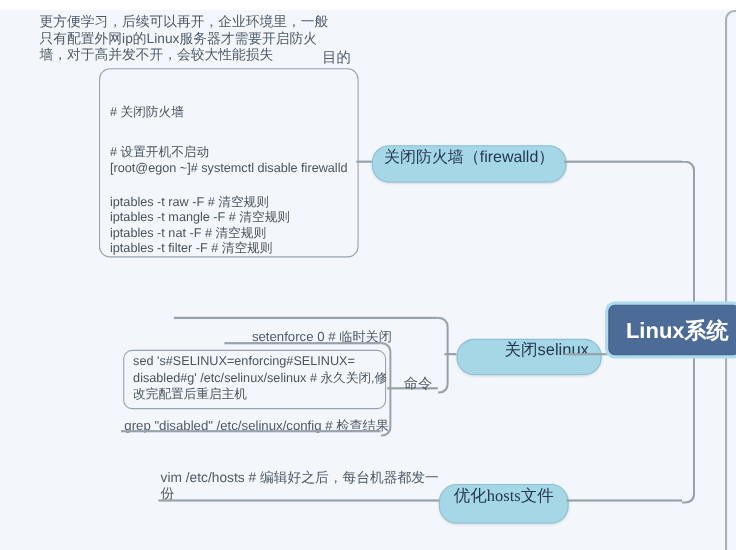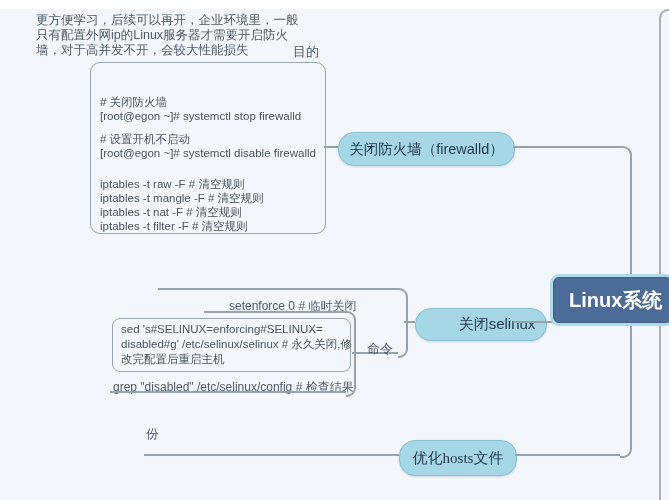--- a/index.html
+++ b/index.html
@@ -13,21 +13,21 @@
   .line{position:absolute;height:0;border-top:2px solid #98a2ac;}
   .elbow{position:absolute;}
   .elbow.top{border-top:2px solid #98a2ac;border-right:2px solid #98a2ac;border-top-right-radius:9px;}
   .elbow.bottom{border-bottom:2px solid #98a2ac;border-right:2px solid #98a2ac;border-bottom-right-radius:9px;}
   .bracket{position:absolute;border-top:2px solid #98a2ac;border-right:2px solid #98a2ac;border-bottom:2px solid #98a2ac;border-radius:0 9px 9px 0;}
   
   .box{position:absolute;border:1.5px solid #9aa4ae;border-radius:10px;background:transparent;}
   
   .node{
     position:absolute;background:#a5d7e7;border:1px solid #8ac0d4;border-radius:16px;
-    color:#24384f;display:flex;align-items:center;justify-content:center;
+    color:#24384f;display:flex;align-items:flex-start;justify-content:center;
     white-space:nowrap;box-shadow:0 1px 2px rgba(50,80,110,0.18);
   }
   .root-node{
     position:absolute;left:553px;top:277px;width:119px;height:46px;
     background:#4d6b97;border:1px solid #3f5c88;border-radius:6px;
     color:#ffffff;font-weight:bold;font-size:20px;
     display:flex;align-items:center;padding-left:15px;box-sizing:border-box;
     box-shadow:0 0 0 3px #aedcee;z-index:5;white-space:nowrap;
   }
   .cmds{position:absolute;left:100px;font-size:11.5px;line-height:14px;color:#49545f;white-space:nowrap;}
@@ -78,21 +78,20 @@
   <div class="t para purpose-text">
     <div>更方便学习，后续可以再开，企业环境里，一般</div>
     <div>只有配置外网ip的Linux服务器才需要开启防火</div>
     <div>墙，对于高并发不开，会较大性能损失</div>
   </div>
   <div class="t purpose-label">目的</div>
 
   <div class="box firewall-box"></div>
   <div class="cmds g1">
     <div># 关闭防火墙</div>
-    <div>[root@egon ~]# systemctl  stop firewalld</div>
   </div>
   <div class="cmds g2">
     <div># 设置开机不启动</div>
     <div>[root@egon ~]# systemctl  disable  firewalld</div>
   </div>
   <div class="cmds g3">
     <div>iptables -t raw -F # 清空规则</div>
     <div>iptables -t mangle -F # 清空规则</div>
     <div>iptables -t nat -F # 清空规则</div>
     <div>iptables -t filter -F # 清空规则</div>
@@ -121,20 +120,21 @@
   <div class="box sed-box"></div>
   <div class="t sed-text">
     <div>sed 's#SELINUX=enforcing#SELINUX=</div>
     <div>disabled#g' /etc/selinux/selinux # 永久关闭,修</div>
     <div>改完配置后重启主机</div>
   </div>
   <div class="t grep">grep "disabled" /etc/selinux/config # 检查结果</div>
   <div class="line grep-underline"></div>
 
   <div class="t para vim">
+    <div>vim /etc/hosts  # 编辑好之后，每台机器都发一</div>
     <div>份</div>
   </div>
   <div class="line vim-underline"></div>
   <div class="node hosts-node">
     <span>优化hosts文件</span>
   </div>
   <div class="line h-hosts"></div>
   <div class="elbow bottom bottom-elbow"></div>
 
   <div class="root-node">

